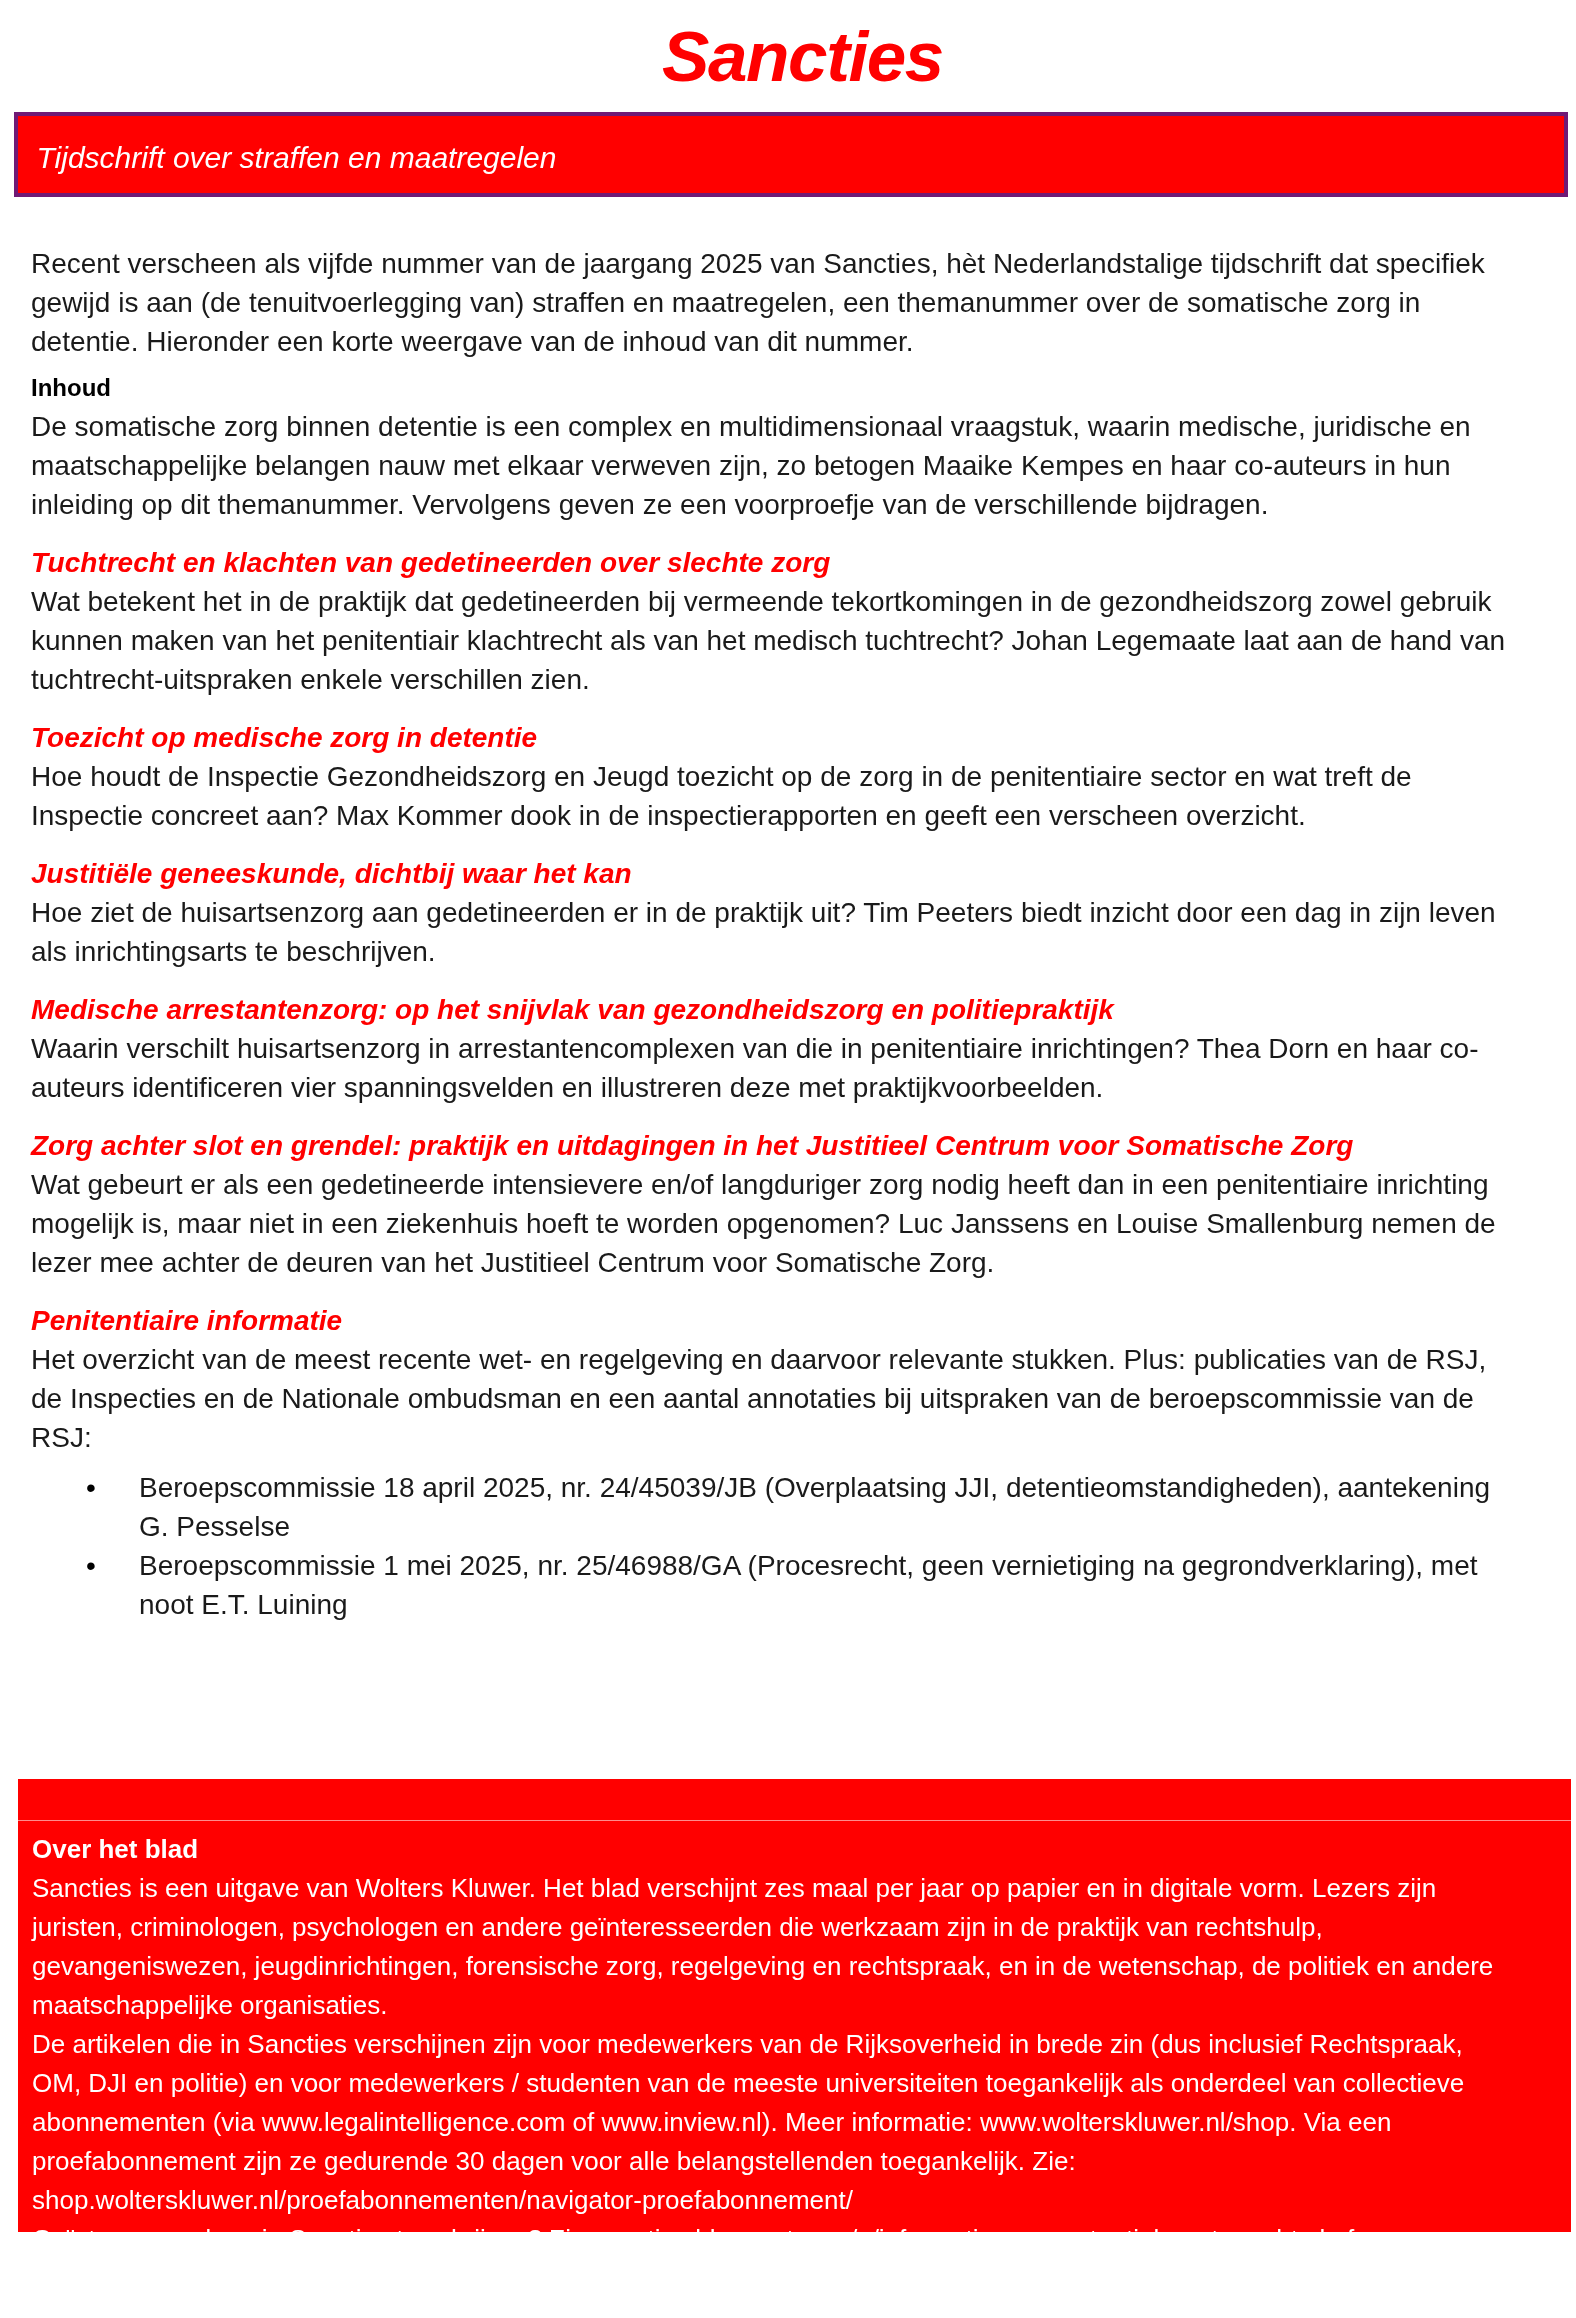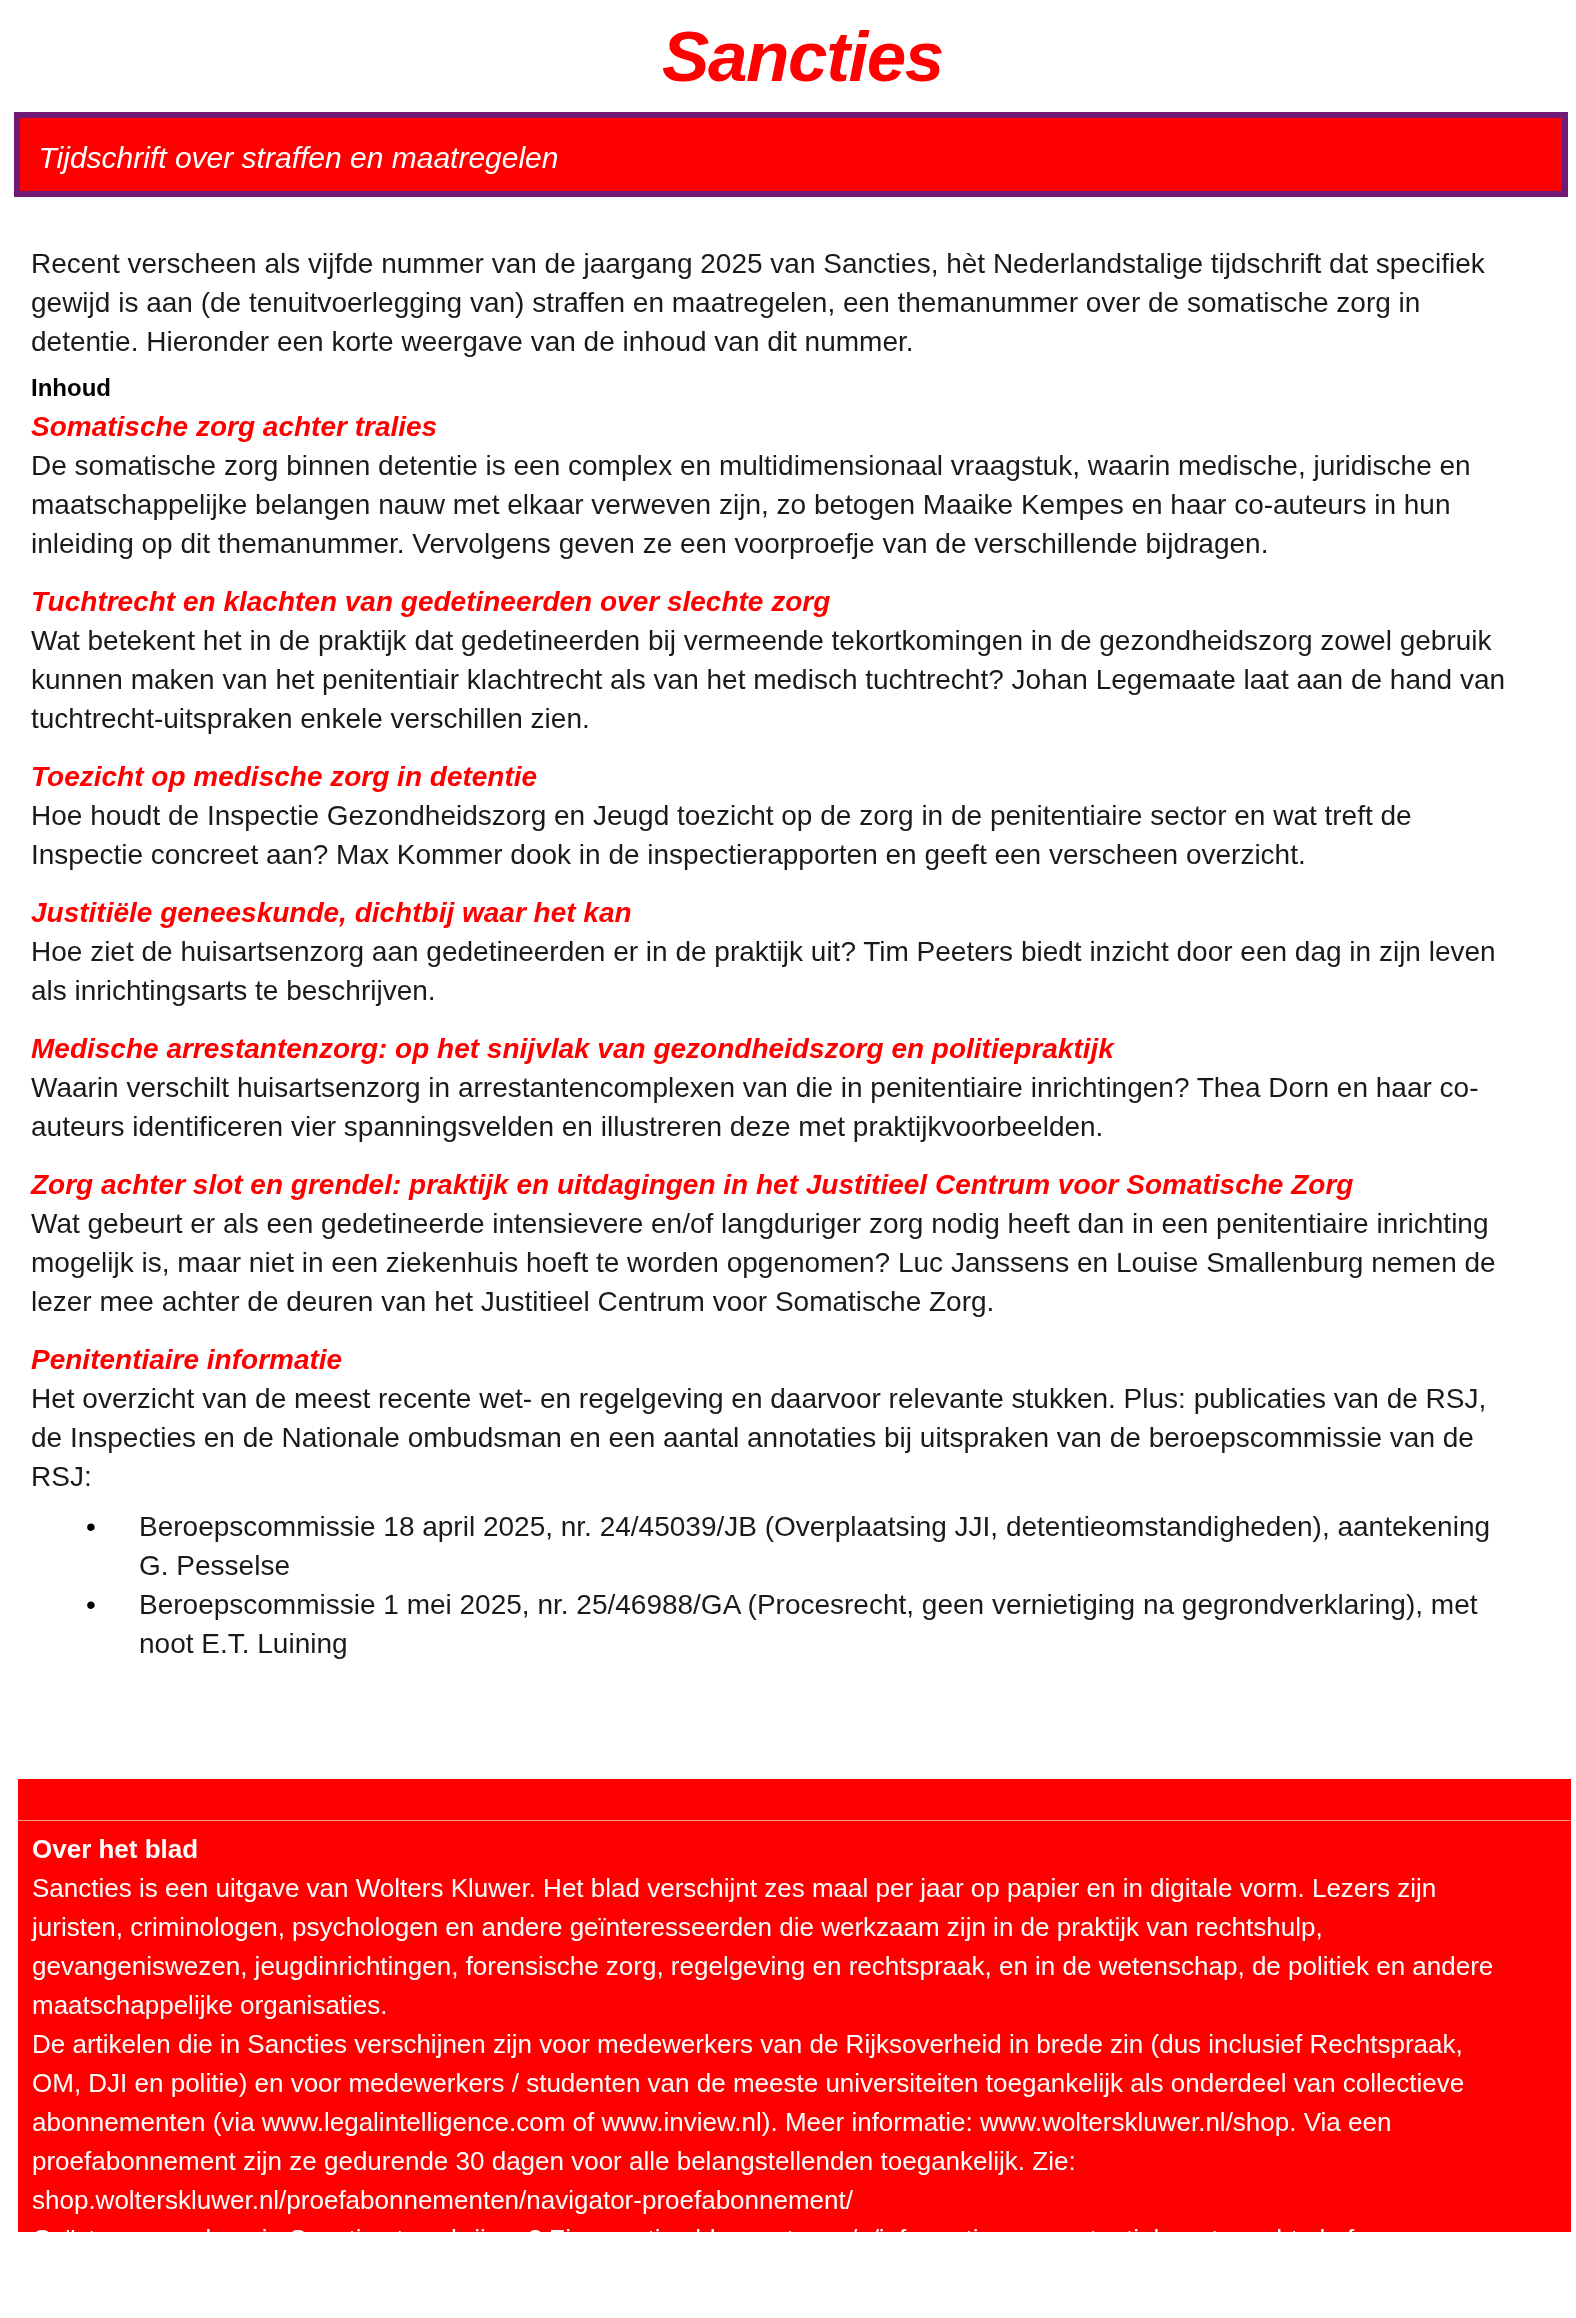--- a/index.html
+++ b/index.html
@@ -22,21 +22,21 @@
     color:#ff0000;
     letter-spacing:-1.4px;
     text-align:center;
   }
   .banner{
     box-sizing:border-box;
     margin:14px 0 0 14px;
     width:1554px;
     height:85px;
     background:#ff0000;
-    border:6px solid #701a75;
+    border:4px solid #701a75;
     display:flex;
     align-items:center;
   }
   .banner-text{
     padding-left:18.5px;
     padding-top:7px;
     color:#ffffff;
     font-style:italic;
     font-size:30px;
     line-height:30px;
@@ -131,21 +131,20 @@
     <div class="banner-text">Tijdschrift over straffen en maatregelen</div>
   </div>
 
   <div class="content">
 
     <p class="intro">Recent verscheen als vijfde nummer van de jaargang 2025 van Sancties, hèt Nederlandstalige tijdschrift dat specifiek gewijd is aan (de tenuitvoerlegging van) straffen en maatregelen, een themanummer over de somatische zorg in detentie. Hieronder een korte weergave van de inhoud van dit nummer.</p>
 
     <h2 class="inhoud-heading">Inhoud</h2>
 
     <section class="sec">
-      <h3>Somatische zorg achter tralies</h3>
       <p>De somatische zorg binnen detentie is een complex en multidimensionaal vraagstuk, waarin medische, juridische en maatschappelijke belangen nauw met elkaar verweven zijn, zo betogen Maaike Kempes en haar co-auteurs in hun inleiding op dit themanummer. Vervolgens geven ze een voorproefje van de verschillende bijdragen.</p>
     </section>
 
     <section class="sec">
       <h3>Tuchtrecht en klachten van gedetineerden over slechte zorg</h3>
       <p>Wat betekent het in de praktijk dat gedetineerden bij vermeende tekortkomingen in de gezondheidszorg zowel gebruik kunnen maken van het penitentiair klachtrecht als van het medisch tuchtrecht? Johan Legemaate laat aan de hand van tuchtrecht-uitspraken enkele verschillen zien.</p>
     </section>
 
     <section class="sec">
       <h3>Toezicht op medische zorg in detentie</h3>

